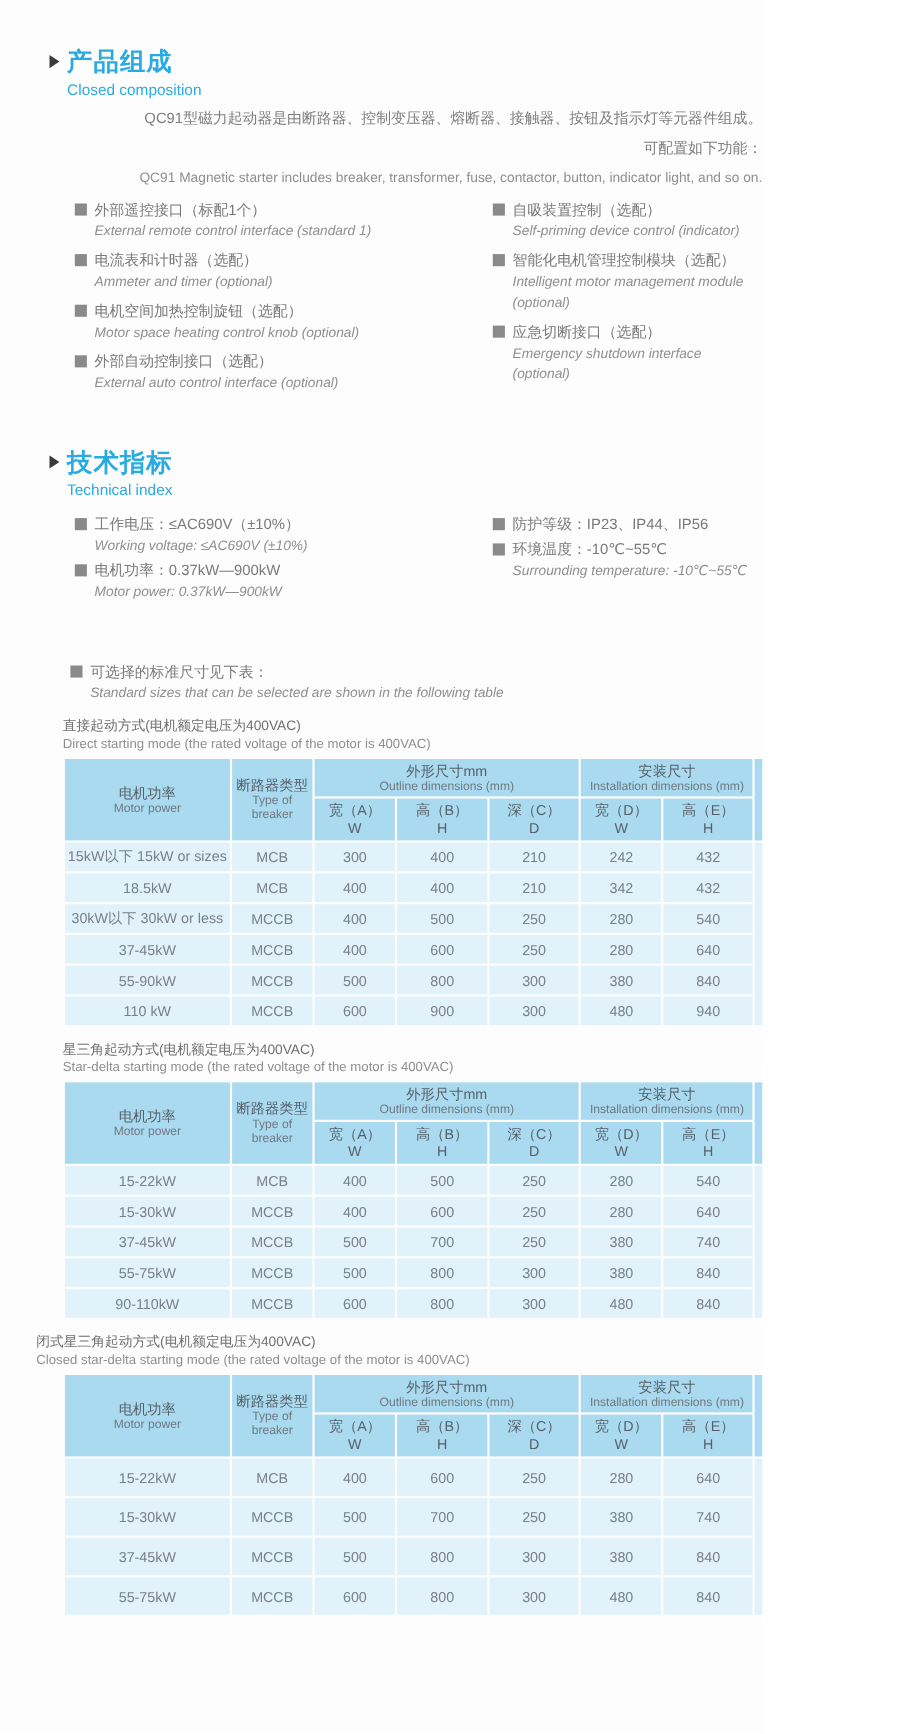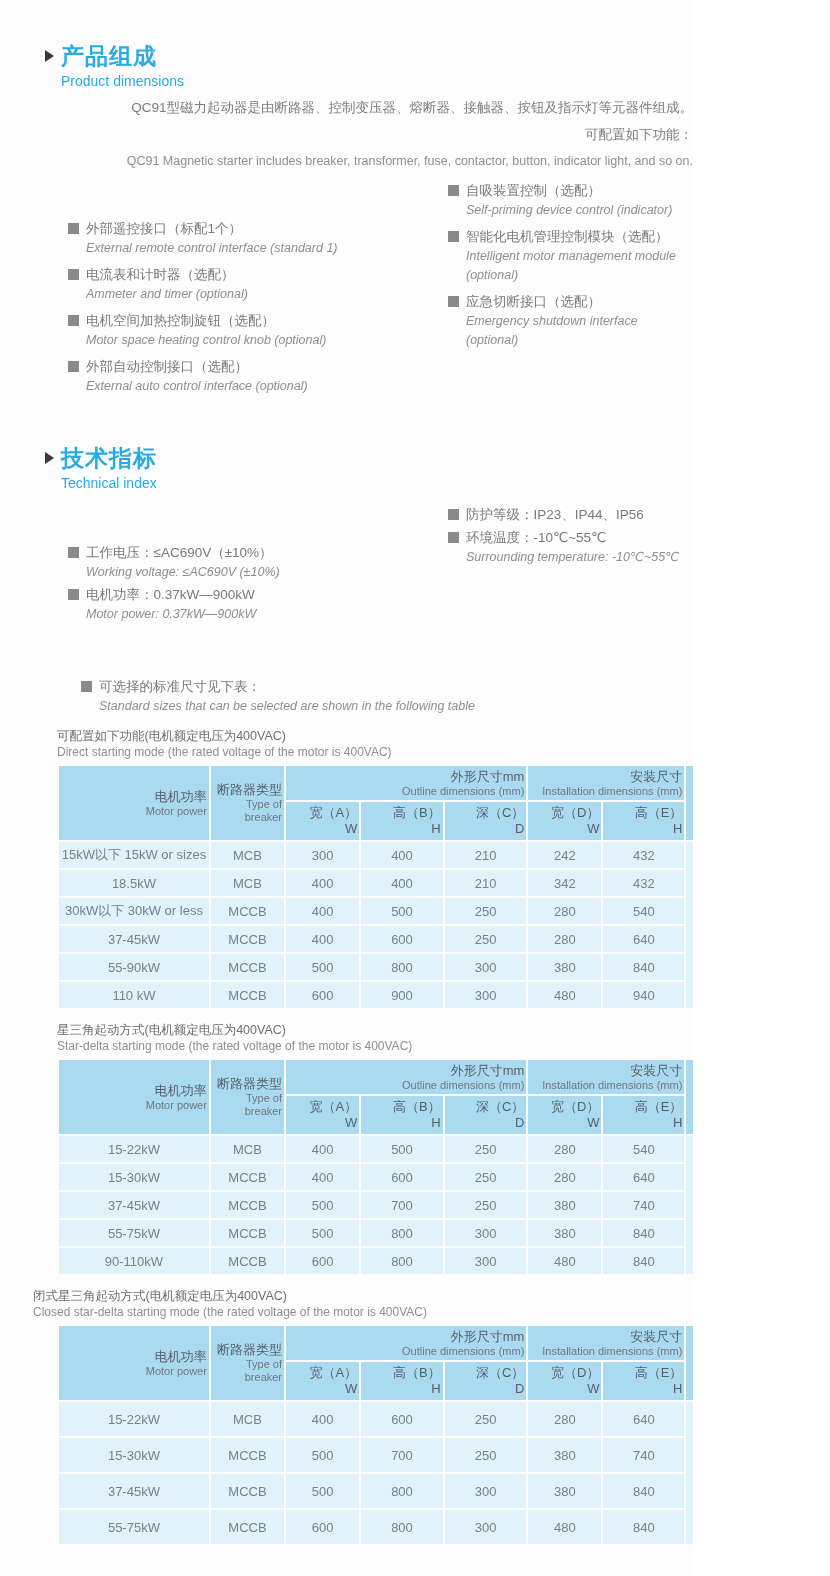--- a/index.html
+++ b/index.html
@@ -17,60 +17,60 @@
   .sec-title{font-size:23px;font-weight:600;color:#29abe2;letter-spacing:1px;line-height:28px;margin:0;}
   .sec-sub{font-size:14px;color:#29abe2;margin:2px 0 0 61px;line-height:18px;}
   
   .sec1{padding-top:42px;}
   .intro{margin:10px 0 0 0;padding-left:68px;text-align:right;}
   .intro p{margin:0 0 12px 0;}
   .cn-line{font-size:13.5px;color:#7d7d7d;line-height:15px;}
   .en-line{font-size:12.5px;color:#8f8f8f;line-height:14px;}
   
   .twocol{display:flex;padding-left:68px;margin-top:12px;}
-  .col-left{width:380px;flex:0 0 auto;margin-top:38px;}
+  .col-left{width:380px;flex:0 0 auto;}
   .col-right{flex:1 1 auto;}
   .feature{margin-bottom:6px;}
   .f-cn{font-size:13.5px;color:#7a7a7a;line-height:21px;}
   .f-en{font-size:12.5px;color:#8f8f8f;line-height:19px;padding-left:18px;font-style:italic;}
   .bullet{display:inline-block;width:11px;height:11px;background:#8a8a8a;
     margin-right:7px;vertical-align:-1px;}
   
   .sec2{margin-top:42px;}
   .sec2 .feature{margin-bottom:2px;}
   
-  .note{margin-top:50px;padding-left:81px;}
+  .note{margin-top:50px;padding-left:64px;}
   
   .tables{margin-top:2px;}
   .cap-cn{font-size:12.5px;color:#6f6f6f;line-height:16px;margin:12px 0 1px 57px;}
   .cap-en{font-size:12px;color:#8f8f8f;line-height:15px;margin:0 0 4px 57px;}
   .shift-left{margin-left:33px;}
   table.size{width:715px;margin-left:57px;border-collapse:separate;border-spacing:2px;table-layout:fixed;}
   table.size th{background:#aadaf0;font-weight:normal;color:#566069;
-    text-align:right;vertical-align:middle;padding:1px 2px;}
+    text-align:center;vertical-align:middle;padding:1px 2px;}
   .h-cn{display:block;font-size:13px;line-height:16px;color:#566069;}
   .h-en{display:block;font-size:11px;line-height:13px;color:#6e7880;}
   tr.h-group th{height:32px;}
   tr.h-sub th{height:36px;}
   table.size td{background:#e2f2fa;color:#788089;font-size:13px;
     text-align:center;vertical-align:middle;padding:1px 2px;height:24px;}
   table.size.tall td{height:32px;}
   td.remark-cell{font-size:13px;color:#788089;}
 </style>
 </head>
 <body>
 
 <div class="page">
 
   <section class="sec1">
     <div class="sec-head">
       <span class="tri-icon"></span>
       <h1 class="sec-title">产品组成</h1>
     </div>
-    <div class="sec-sub">Product dimensions</div>
+    <div class="sec-sub">Closed composition</div>
 
     <div class="intro">
       <p class="cn-line">QC91型磁力起动器是由断路器、控制变压器、熔断器、接触器、按钮及指示灯等元器件组成。</p>
       <p class="cn-line">可配置如下功能：</p>
       <p class="en-line">QC91 Magnetic starter includes breaker, transformer, fuse, contactor, button, indicator light, and so on.</p>
     </div>
 
     <div class="twocol">
       <div class="col-left" id="features-left">
   <div class="feature">
@@ -169,21 +169,21 @@
 
   <div class="note">
     <div class="f-cn">
       <span class="bullet"></span><span>可选择的标准尺寸见下表：</span>
     </div>
     <div class="f-en">Standard sizes that can be selected are shown in the following table</div>
   </div>
 
   <div class="tables" id="tables-container">
   <div class="table-block">
-    <div class="cap-cn">可配置如下功能(电机额定电压为400VAC)</div>
+    <div class="cap-cn">直接起动方式(电机额定电压为400VAC)</div>
     <div class="cap-en">Direct starting mode (the rated voltage of the motor is 400VAC)</div>
     <table class="size">
       <colgroup>
         <col style="width:21.5%">
             <col style="width:10.5%">
             <col style="width:10.5%">
         <col style="width:11.7%">
             <col style="width:11.7%">
             <col style="width:10.5%">
         <col style="width:11.6%">

